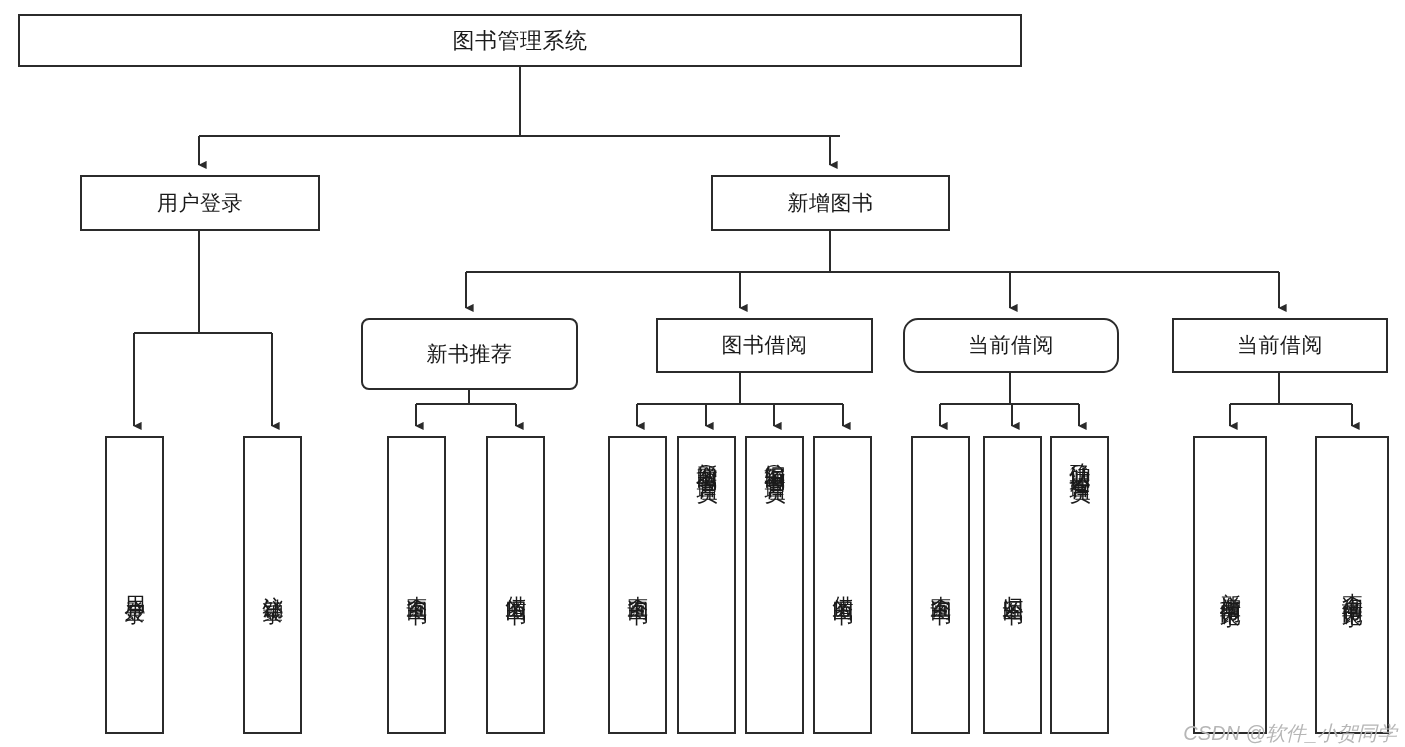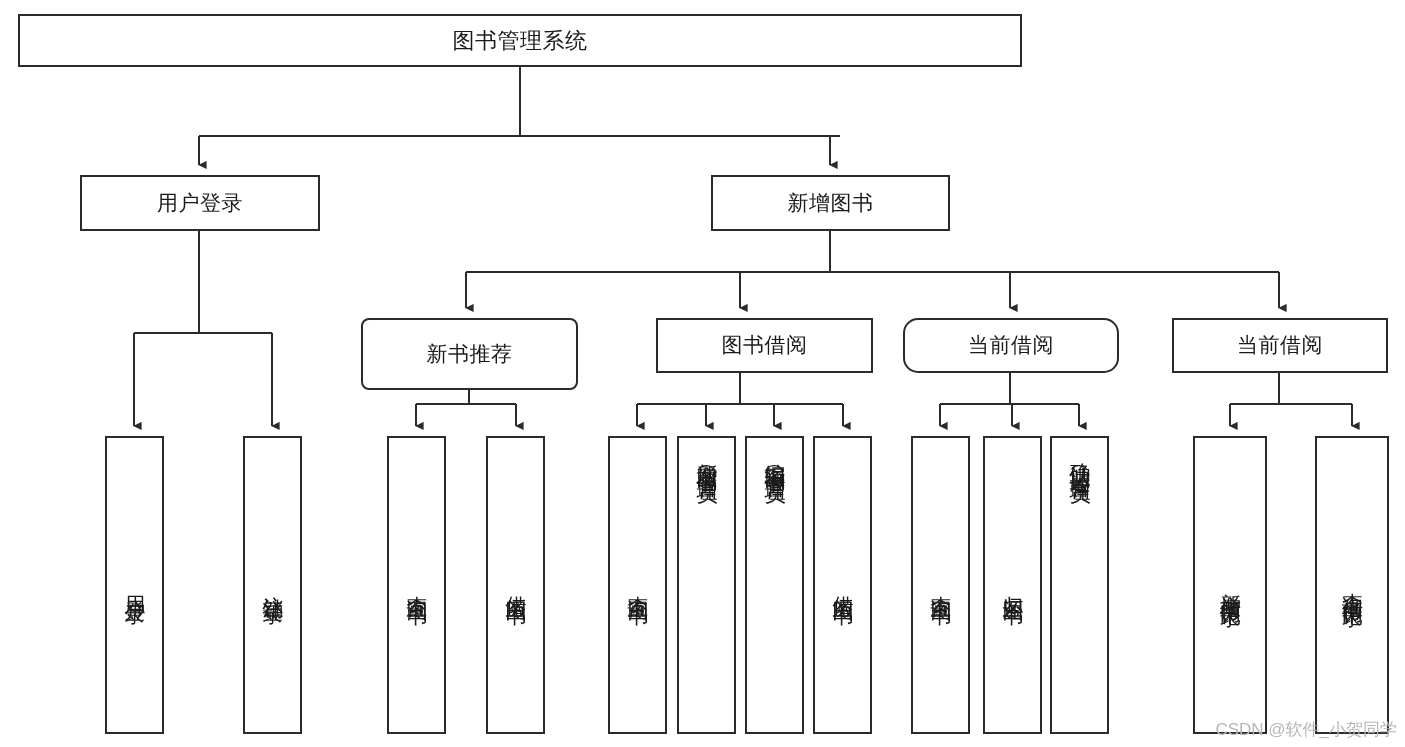--- a/index.html
+++ b/index.html
@@ -53,25 +53,26 @@
     white-space: nowrap;
     letter-spacing: 3px;
     font-size: 21px;
   }
   .node-box.root .node-label {
     font-size: 22px;
   }
   .watermark {
     position: absolute;
     right: 8px;
-    bottom: 6px;
-    font-size: 17px;
+    bottom: 0;
+    font-size: 20px;
     color: #b6b6b6;
     white-space: nowrap;
     user-select: none;
+    font-style: italic;
   }
 </style>
 </head>
 <body>
 
 <div id="canvas">
 
   <svg id="diagram-svg" viewBox="0 0 1405 747" xmlns="http://www.w3.org/2000/svg">
     <defs>
       <marker id="arrow" markerWidth="9" markerHeight="9" refX="4.5" refY="7.6" orient="auto" markerUnits="userSpaceOnUse">

